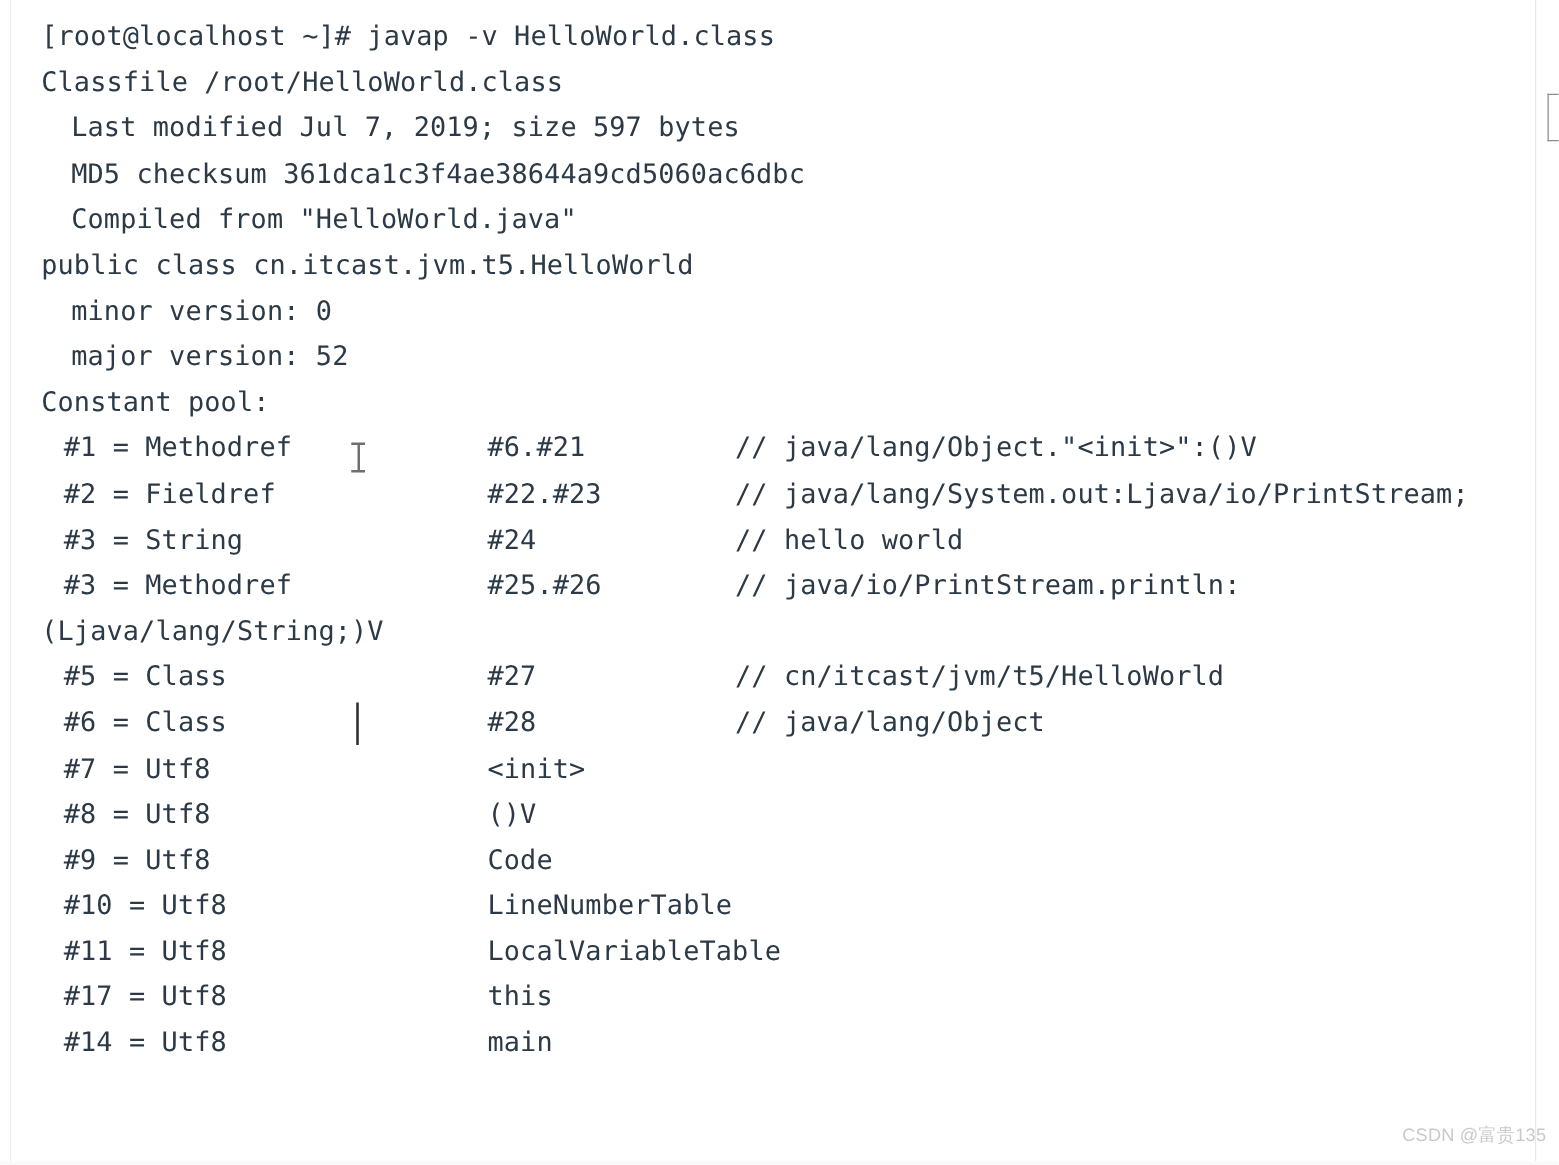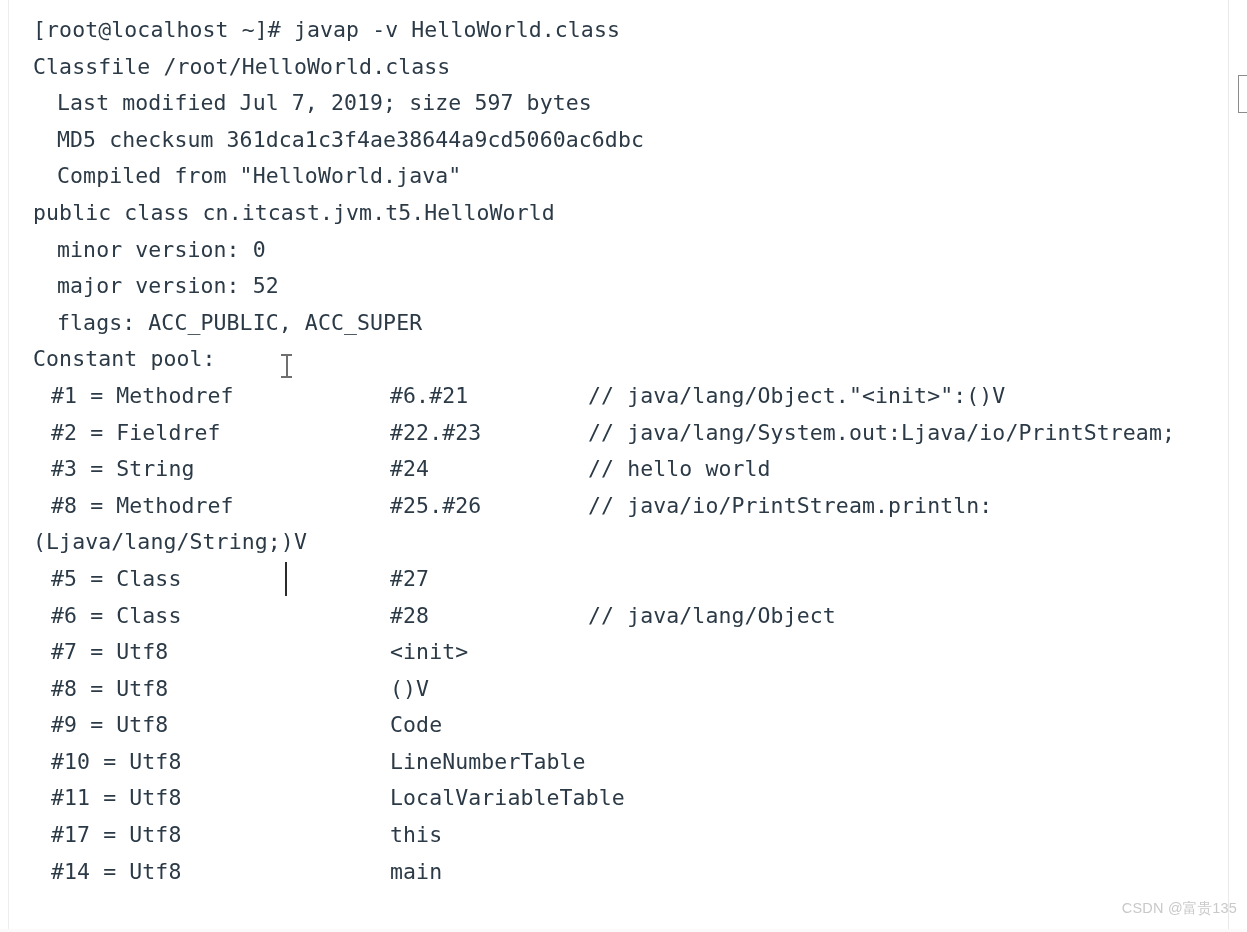--- a/index.html
+++ b/index.html
@@ -211,52 +211,50 @@
     <div class="line">
       <span class="col-a">public class cn.itcast.jvm.t5.HelloWorld</span>
     </div>
     <div class="line">
       <span class="col-a ind1">minor version: 0</span>
     </div>
     <div class="line">
       <span class="col-a ind1">major version: 52</span>
     </div>
     <div class="line">
-      <span class="col-a ind1">flags: ACC_PUBLIC, ACC_SUPER</span>
-    </div>
-    <div class="line">
       <span class="col-a">Constant pool:</span>
     </div>
 
     <div class="line">
       <span class="col-a ind2">#1 = Methodref</span>
       <span class="col-b">#6.#21</span>
       <span class="col-c">// java/lang/Object."&lt;init&gt;":()V</span>
     </div>
     <div class="line">
       <span class="col-a ind2">#2 = Fieldref</span>
       <span class="col-b">#22.#23</span>
       <span class="col-c">// java/lang/System.out:Ljava/io/PrintStream;</span>
     </div>
     <div class="line">
       <span class="col-a ind2">#3 = String</span>
       <span class="col-b">#24</span>
       <span class="col-c">// hello world</span>
     </div>
     <div class="line">
-      <span class="col-a ind2">#8 = Methodref</span>
+      <span class="col-a ind2">#3 = Methodref</span>
       <span class="col-b">#25.#26</span>
       <span class="col-c">// java/io/PrintStream.println:</span>
     </div>
     <div class="line">
       <span class="col-a">(Ljava/lang/String;)V</span>
     </div>
     <div class="line">
       <span class="col-a ind2">#5 = Class</span>
       <span class="col-b">#27</span>
+      <span class="col-c">// cn/itcast/jvm/t5/HelloWorld</span>
     </div>
     <div class="line">
       <span class="col-a ind2">#6 = Class</span>
       <span class="col-b">#28</span>
       <span class="col-c">// java/lang/Object</span>
     </div>
     <div class="line">
       <span class="col-a ind2">#7 = Utf8</span>
       <span class="col-b">&lt;init&gt;</span>
     </div>

